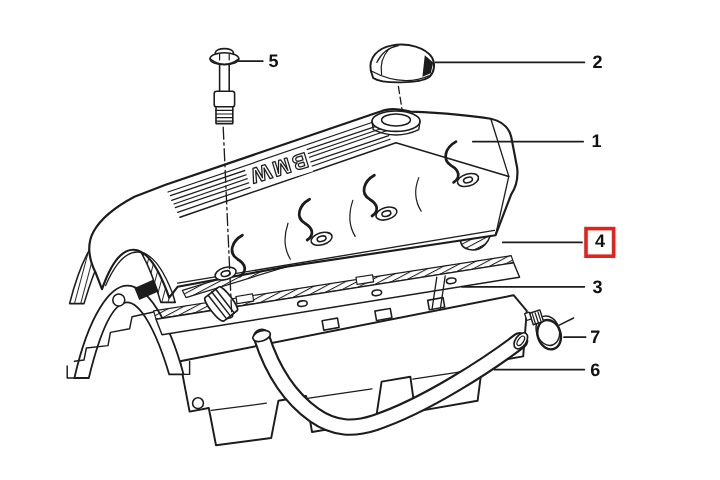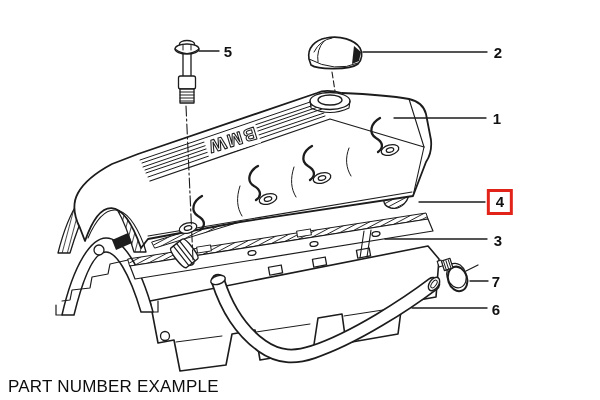--- a/index.html
+++ b/index.html
@@ -195,14 +195,13 @@
   </svg>
 
   <div class="callout" style="left:228px;top:51px;">5</div>
   <div class="callout" style="left:498px;top:52px;">2</div>
   <div class="callout" style="left:497px;top:118px;">1</div>
   <div class="callout highlight" style="left:500px;top:202px;">4</div>
   <div class="callout" style="left:498px;top:240px;">3</div>
   <div class="callout" style="left:496px;top:281px;">7</div>
   <div class="callout" style="left:496px;top:309px;">6</div>
 
-  <div class="footer">PART NUMBER EXAMPLE</div>
 </div>
 
 </body></html>

